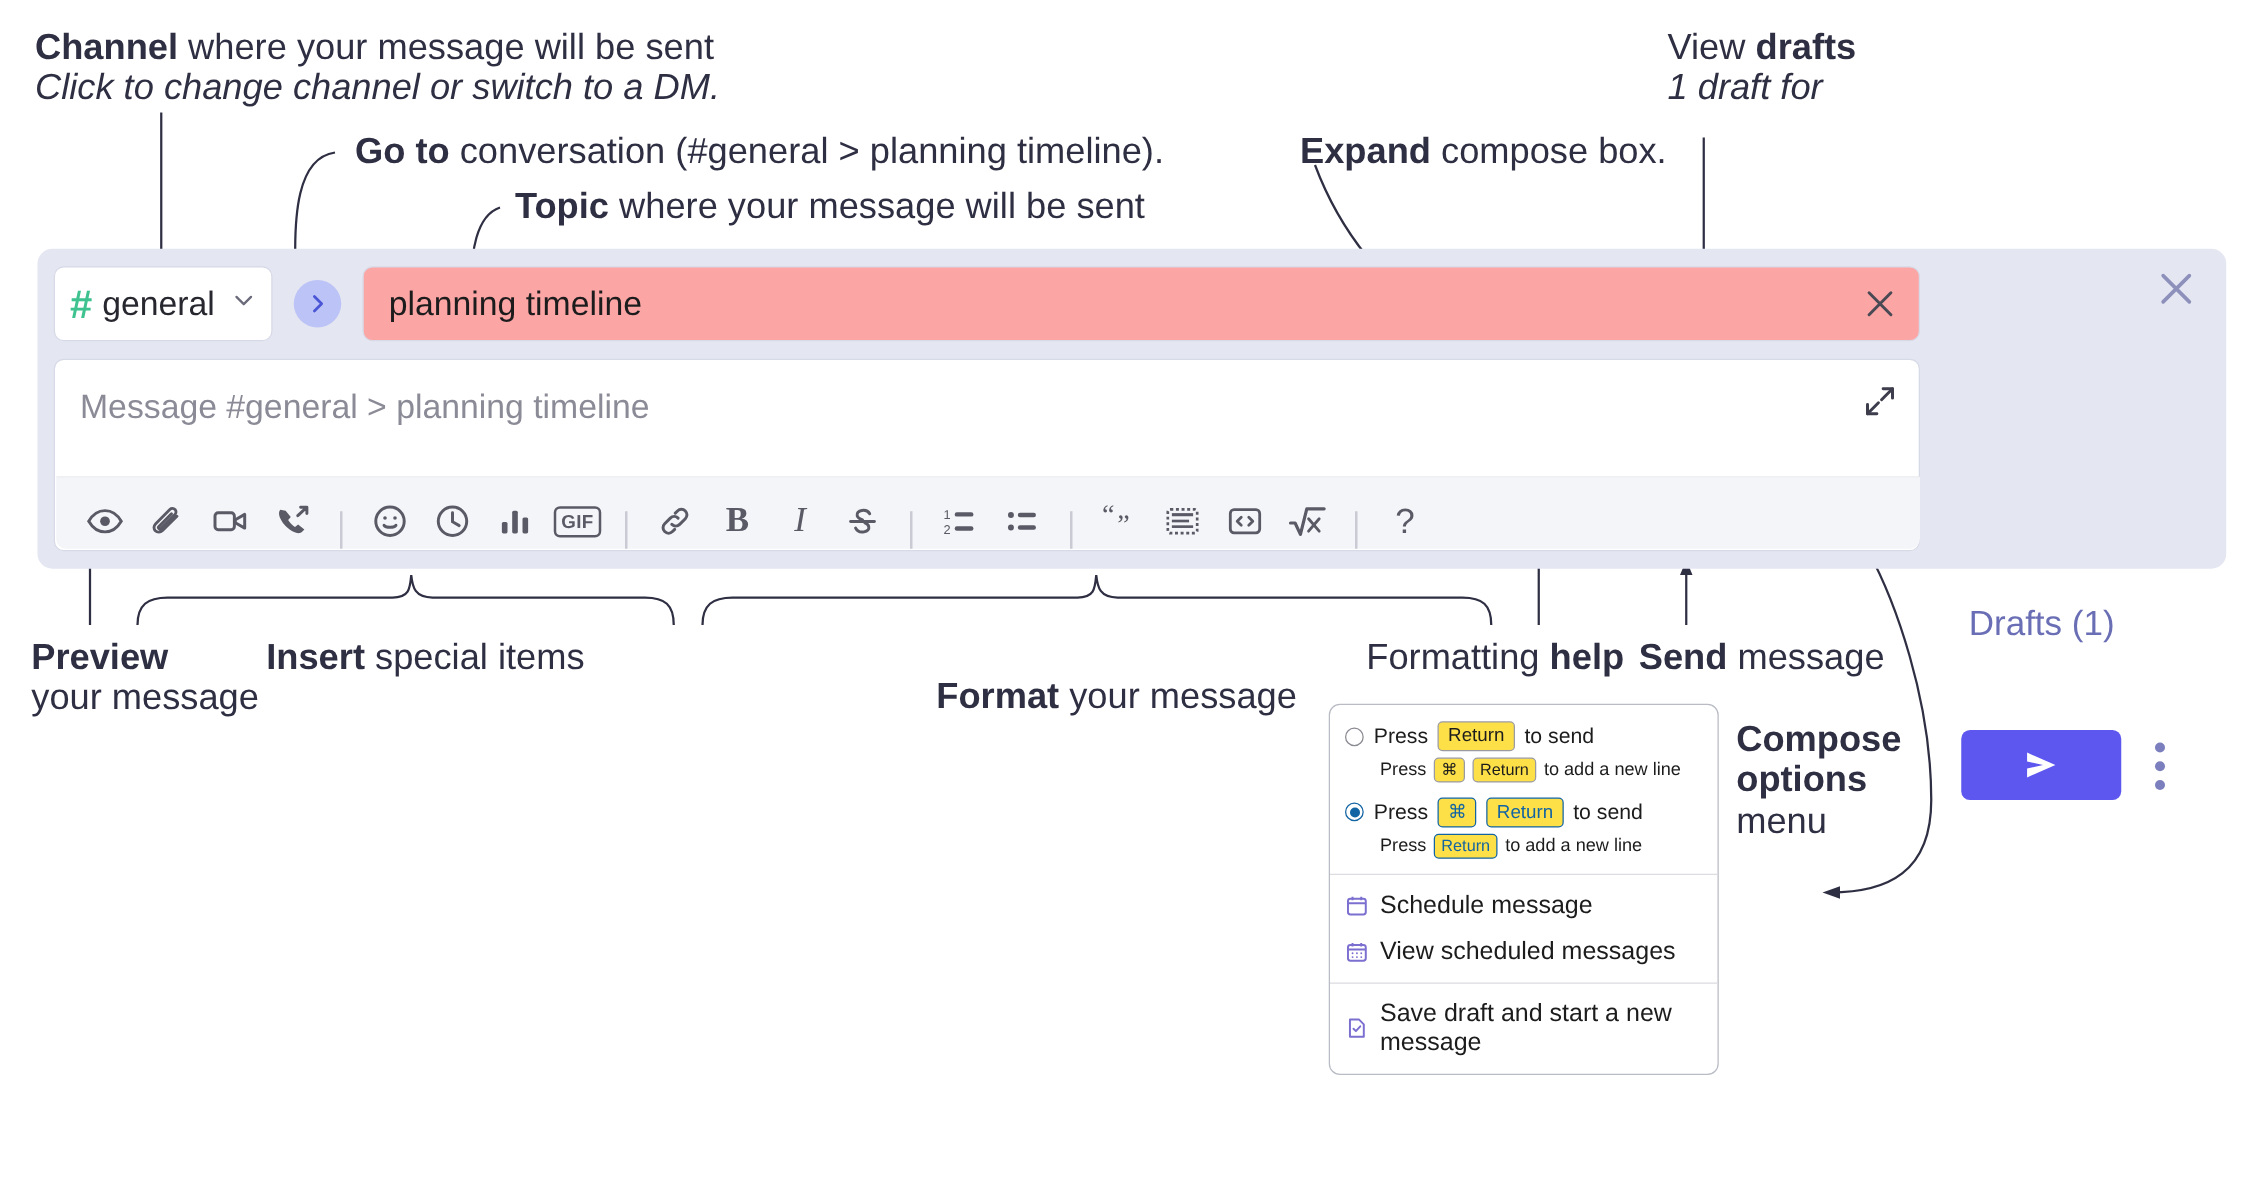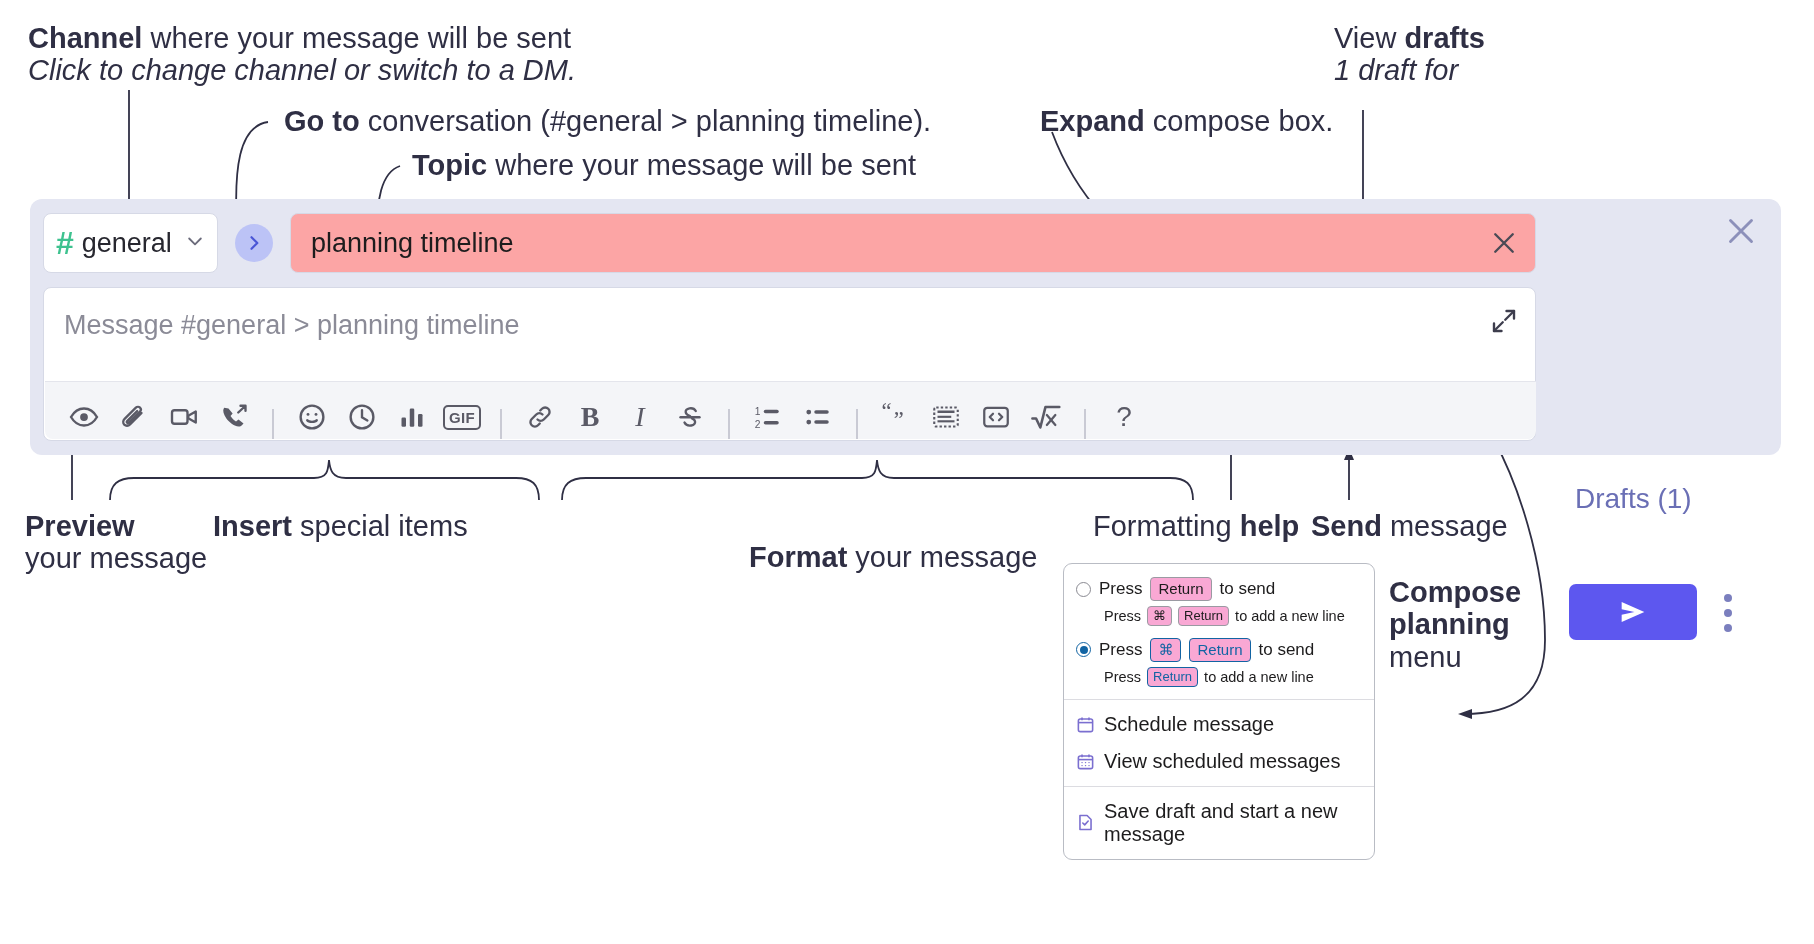--- a/index.html
+++ b/index.html
@@ -157,21 +157,21 @@
   .radio {
     width: 15px; height: 15px; border-radius: 50%;
     border: 1.6px solid #8a8a92; flex: none;
     display: flex; align-items: center; justify-content: center;
   }
   .radio.on { border-color: #1264a3; }
   .radio.on i { width: 8px; height: 8px; border-radius: 50%; background: #1264a3; display:block; }
   .key {
     border: 1px solid #9a9aa2; border-radius: 4px;
     padding: 1px 7px; font-size: 15px; line-height: 1.35;
-    background: #f9a8d4; display: inline-block;
+    background: #fde047; display: inline-block;
   }
   .key.sm { font-size: 13px; padding: 0px 5px; }
   .key.blue { border-color: #1264a3; color: #1264a3; }
   .m-div { height: 1px; background: #dcdce1; }
   .m-item { display: flex; align-items: center; gap: 9px; padding: 7px 12px; font-size: 20px; }
   .m-ico { width: 19px; height: 19px; color: #7b6fd0; flex: none; }
   .m-ico svg { display: block; }
 
   
   #lines { position: absolute; left:0; top:0; width: 1814px; height: 944px; pointer-events: none; }
@@ -219,21 +219,21 @@
   <div class="anno" style="left:1093px; top:510px;">
     <span>Formatting </span><b>help</b>
   </div>
 
   <div class="anno" style="left:1311px; top:510px;">
     <b>Send</b><span> message</span>
   </div>
 
   <div class="anno" style="left:1389px; top:576px;">
     <div><b>Compose</b></div>
-    <div><b>planning</b></div>
+    <div><b>options</b></div>
     <div>menu</div>
   </div>
 
   <svg id="lines">
     <g fill="none" stroke="#2f2f44" stroke-width="1.8">
 
       <path d="M129,90 L129,248"></path>
       <path d="M124,240 L129,252 L134,240 Z" fill="#2f2f44" stroke="none"></path>
 
       <path d="M268,122 C240,126 232,165 238,242"></path>

